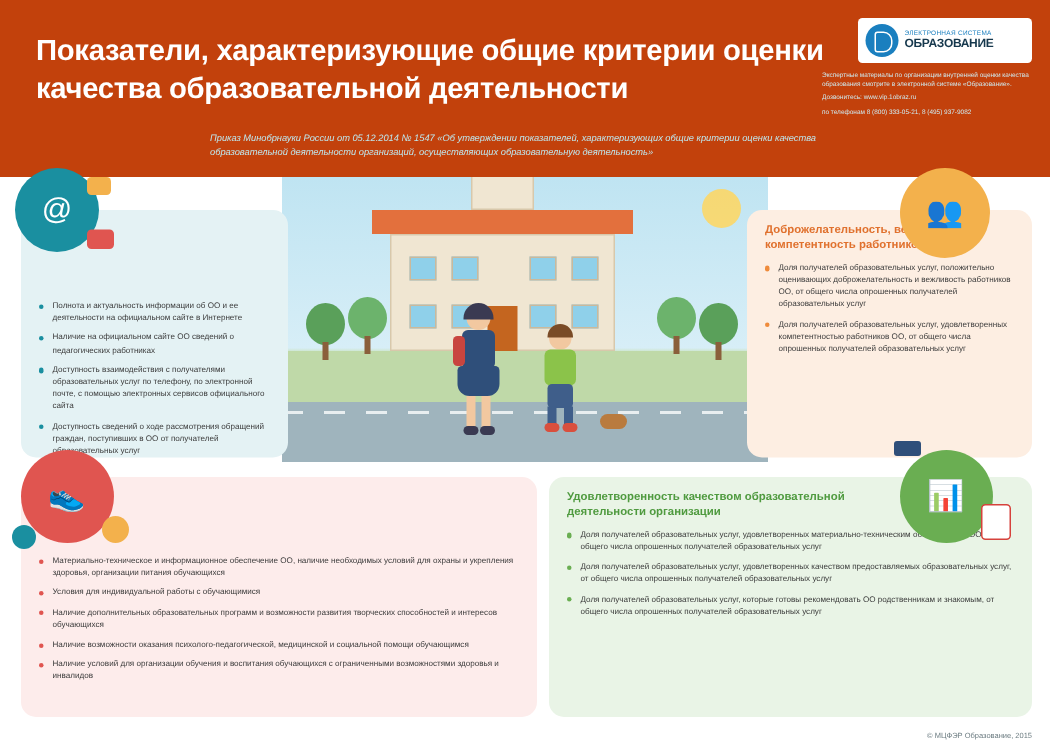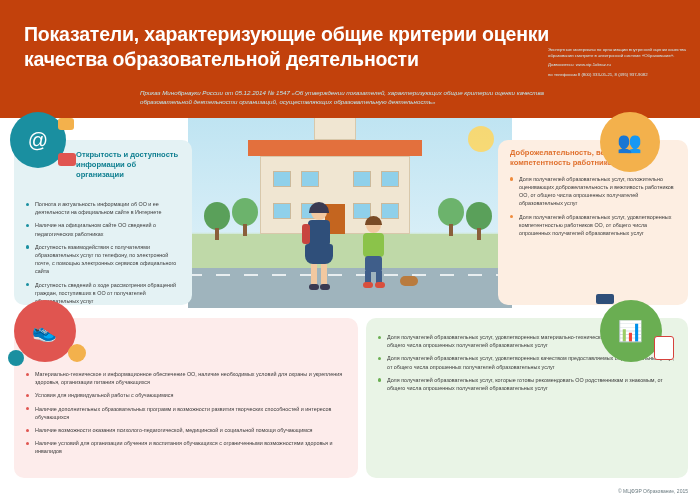--- a/index.html
+++ b/index.html
@@ -218,20 +218,27 @@
 </style>
 </head>
 <body>
 
 <div class="poster">
 
   <div class="header">
     <div class="header-title">Показатели, характеризующие общие критерии оценки качества образовательной деятельности</div>
     <div class="header-subtitle">Приказ Минобрнауки России от 05.12.2014 № 1547 «Об утверждении показателей, характеризующих общие критерии оценки качества образовательной деятельности организаций, осуществляющих образовательную деятельность»</div>
 
+    <div class="logo-box">
+      <div class="logo-mark"></div>
+      <div class="logo-text">
+        <div class="l1">ЭЛЕКТРОННАЯ СИСТЕМА</div>
+        <div class="l2">ОБРАЗОВАНИЕ</div>
+      </div>
+    </div>
 
     <div class="header-note">
       <div class="blk">Экспертные материалы по организации внутренней оценки качества образования смотрите в электронной системе «Образование».</div>
       <div class="blk">Дозвонитесь: www.vip.1obraz.ru</div>
       <div class="blk">по телефонам 8 (800) 333-05-21, 8 (495) 937-9082</div>
     </div>
   </div>
 
   <div class="scene">
     <div class="sun"></div>
@@ -289,21 +296,20 @@
       <div class="figpart" style="left:7px; top:38px; width:17px; height:16px; background:#3f5e8a; border-radius:3px;"></div>
       <div class="figpart" style="left:7px; top:53px; width:6px; height:12px; background:#3f5e8a;"></div>
       <div class="figpart" style="left:18px; top:53px; width:6px; height:12px; background:#3f5e8a;"></div>
       <div class="figpart" style="left:5px; top:64px; width:10px; height:6px; background:#d94f3d; border-radius:3px;"></div>
       <div class="figpart" style="left:17px; top:64px; width:10px; height:6px; background:#d94f3d; border-radius:3px;"></div>
     </div>
     <div class="figpart" style="left:212px; bottom:22px; width:18px; height:10px; background:#b97b3e; border-radius:5px;"></div>
   </div>
 
   <div class="block" id="block-openness">
-    <div class="block-title">Открытость и доступность информации об организации</div>
     <ul class="bullets">
       <li>Полнота и актуальность информации об ОО и ее деятельности на официальном сайте в Интернете</li>
       <li>Наличие на официальном сайте ОО сведений о педагогических работниках</li>
       <li>Доступность взаимодействия с получателями образовательных услуг по телефону, по электронной почте, с помощью электронных сервисов официального сайта</li>
       <li>Доступность сведений о ходе рассмотрения обращений граждан, поступивших в ОО от получателей образовательных услуг</li>
     </ul>
   </div>
   <div class="circ" id="circ-openness">
     <span class="glyph">@</span>
     <div class="mini" style="right:-8px; top:6px; width:16px; height:12px; background:#f3b14c;"></div>
@@ -330,20 +336,21 @@
       <li>Наличие условий для организации обучения и воспитания обучающихся с ограниченными возможностями здоровья и инвалидов</li>
     </ul>
   </div>
   <div class="circ" id="circ-comfort">
     <span class="glyph">👟</span>
     <div class="mini" style="right:-10px; bottom:0px; width:18px; height:18px; border-radius:50%; background:#f3b14c;"></div>
     <div class="mini" style="left:-6px; bottom:-4px; width:16px; height:16px; border-radius:50%; background:#1a8fa0;"></div>
   </div>
 
   <div class="block" id="block-satisfaction">
+    <div class="block-title">Удовлетворенность качеством образовательной деятельности организации</div>
     <ul class="bullets">
       <li>Доля получателей образовательных услуг, удовлетворенных материально-техническим обеспечением ОО, от общего числа опрошенных получателей образовательных услуг</li>
       <li>Доля получателей образовательных услуг, удовлетворенных качеством предоставляемых образовательных услуг, от общего числа опрошенных получателей образовательных услуг</li>
       <li>Доля получателей образовательных услуг, которые готовы рекомендовать ОО родственникам и знакомым, от общего числа опрошенных получателей образовательных услуг</li>
     </ul>
   </div>
   <div class="circ" id="circ-satisf">
     <span class="glyph">📊</span>
     <div class="mini" style="right:-12px; bottom:2px; width:20px; height:24px; background:#ffffff; border:1px solid #d6423c;"></div>
     <div class="mini" style="left:-4px; top:-6px; width:18px; height:10px; background:#2f4f7a; border-radius:2px;"></div>

